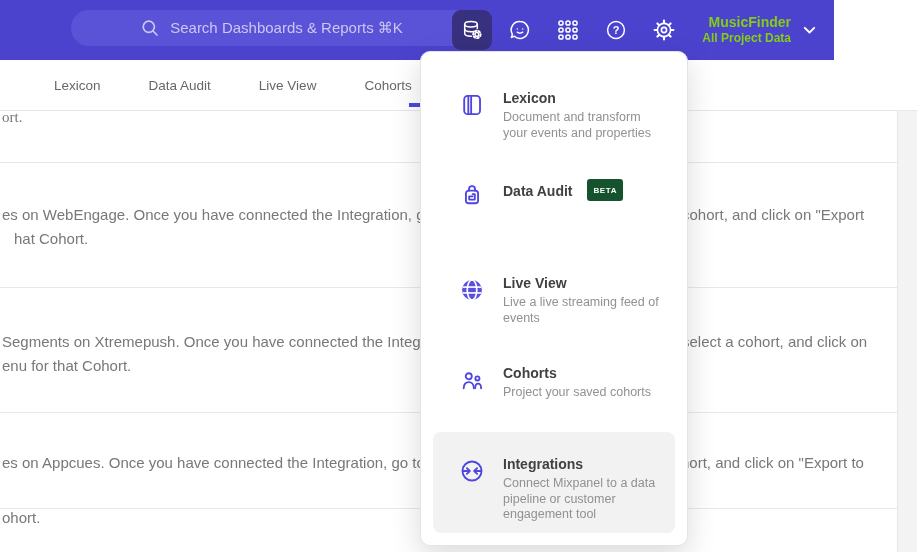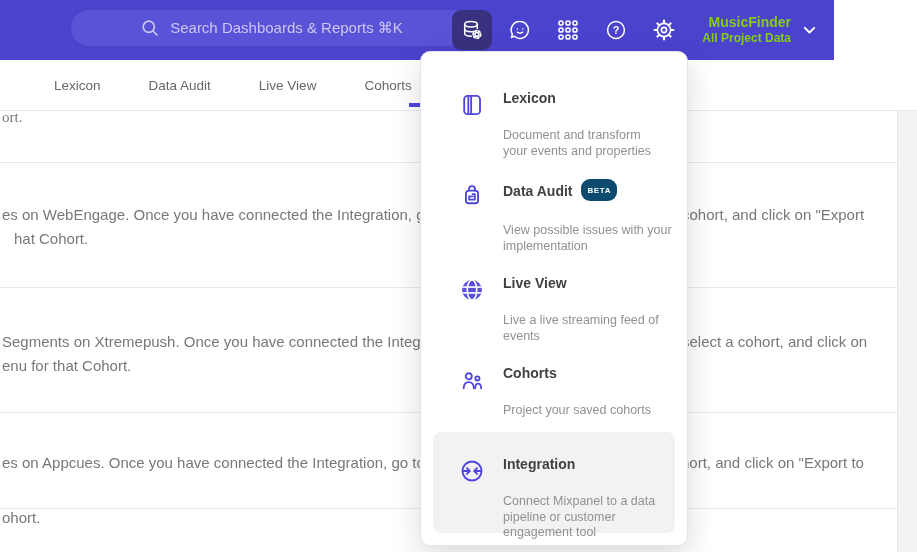--- a/index.html
+++ b/index.html
@@ -67,27 +67,27 @@
   .menu-item{
     position:absolute;left:0;width:100%;display:flex;gap:18px;
     padding-left:38px;box-sizing:border-box;cursor:pointer;
   }
   .menu-item .mi-icon{width:26px;height:26px;flex:0 0 26px;margin-top:2px;}
   .mi-title{
     color:#3f4143;font-size:14px;font-weight:700;line-height:17px;
     display:flex;align-items:center;
   }
   .mi-desc{
-    color:#8f9193;font-size:12.5px;line-height:15.5px;margin-top:21px;
+    color:#8f9193;font-size:12.5px;line-height:15.5px;margin-top:3px;
     white-space:pre-line;width:180px;
   }
   .beta-badge{
-    display:inline-block;background:#0c4a6e;color:#ffffff;font-size:8px;
-    font-weight:700;letter-spacing:.6px;padding:2.5px 6px;border-radius:9px;
-    margin-left:9px;transform:translateY(-1px);
+    display:inline-block;background:#14532d;color:#ffffff;font-size:8px;
+    font-weight:700;letter-spacing:.6px;padding:2.5px 6px;border-radius:3px;
+    margin-left:15px;transform:translateY(-1px);
   }
   .highlight-box{
     position:absolute;left:12px;top:380px;width:242px;height:101px;
     background:#f2f2f3;border-radius:8px;cursor:pointer;
   }
   .highlight-box .menu-item{position:absolute;top:24px;padding-left:26px;}
   svg{display:block;}
 </style>
 </head>
 <body>
@@ -234,22 +234,20 @@
         <path d="M9.2 8 V6.6 a2.8 2.8 0 0 1 5.6 0 V8"></path>
         <rect x="6.4" y="8" width="11.2" height="11.6" rx="2.6"></rect>
         <path d="M12.6 11.2 h2 v5 h-5.2 v-3 h3.2"></path>
       </svg>
     </span>
     <div>
       <div class="mi-title">
         <span>Data Audit</span>
         <span class="beta-badge">BETA</span>
       </div>
-      <div class="mi-desc">View possible issues with your
-implementation</div>
     </div>
   </div>
 
   <div class="menu-item" style="top:223px;">
     <span class="mi-icon">
       <svg width="26" height="26" viewBox="0 0 24 24">
         <circle cx="12" cy="12" r="9.2" fill="#5b50dd"></circle>
         <g fill="none" stroke="#ffffff" stroke-width="1.5">
           <line x1="3.4" y1="9.3" x2="20.6" y2="9.3"></line>
           <line x1="3.4" y1="14.7" x2="20.6" y2="14.7"></line>
@@ -287,21 +285,21 @@
     <div class="menu-item">
       <span class="mi-icon">
         <svg width="26" height="26" viewBox="0 0 24 24" fill="none" stroke="#4f46e0" stroke-width="1.7" stroke-linecap="round" stroke-linejoin="round">
           <circle cx="12" cy="12" r="8.8"></circle>
           <path d="M3.6 12 h6.2 M7.3 9.4 L10 12 L7.3 14.6"></path>
           <path d="M20.4 12 h-6.2 M16.7 9.4 L14 12 L16.7 14.6"></path>
         </svg>
       </span>
       <div>
         <div class="mi-title">
-            <span>Integration</span>
+            <span>Integrations</span>
           </div>
         <div class="mi-desc">Connect Mixpanel to a data
 pipeline or customer
 engagement tool</div>
       </div>
     </div>
   </div>
 
 </div>
 

